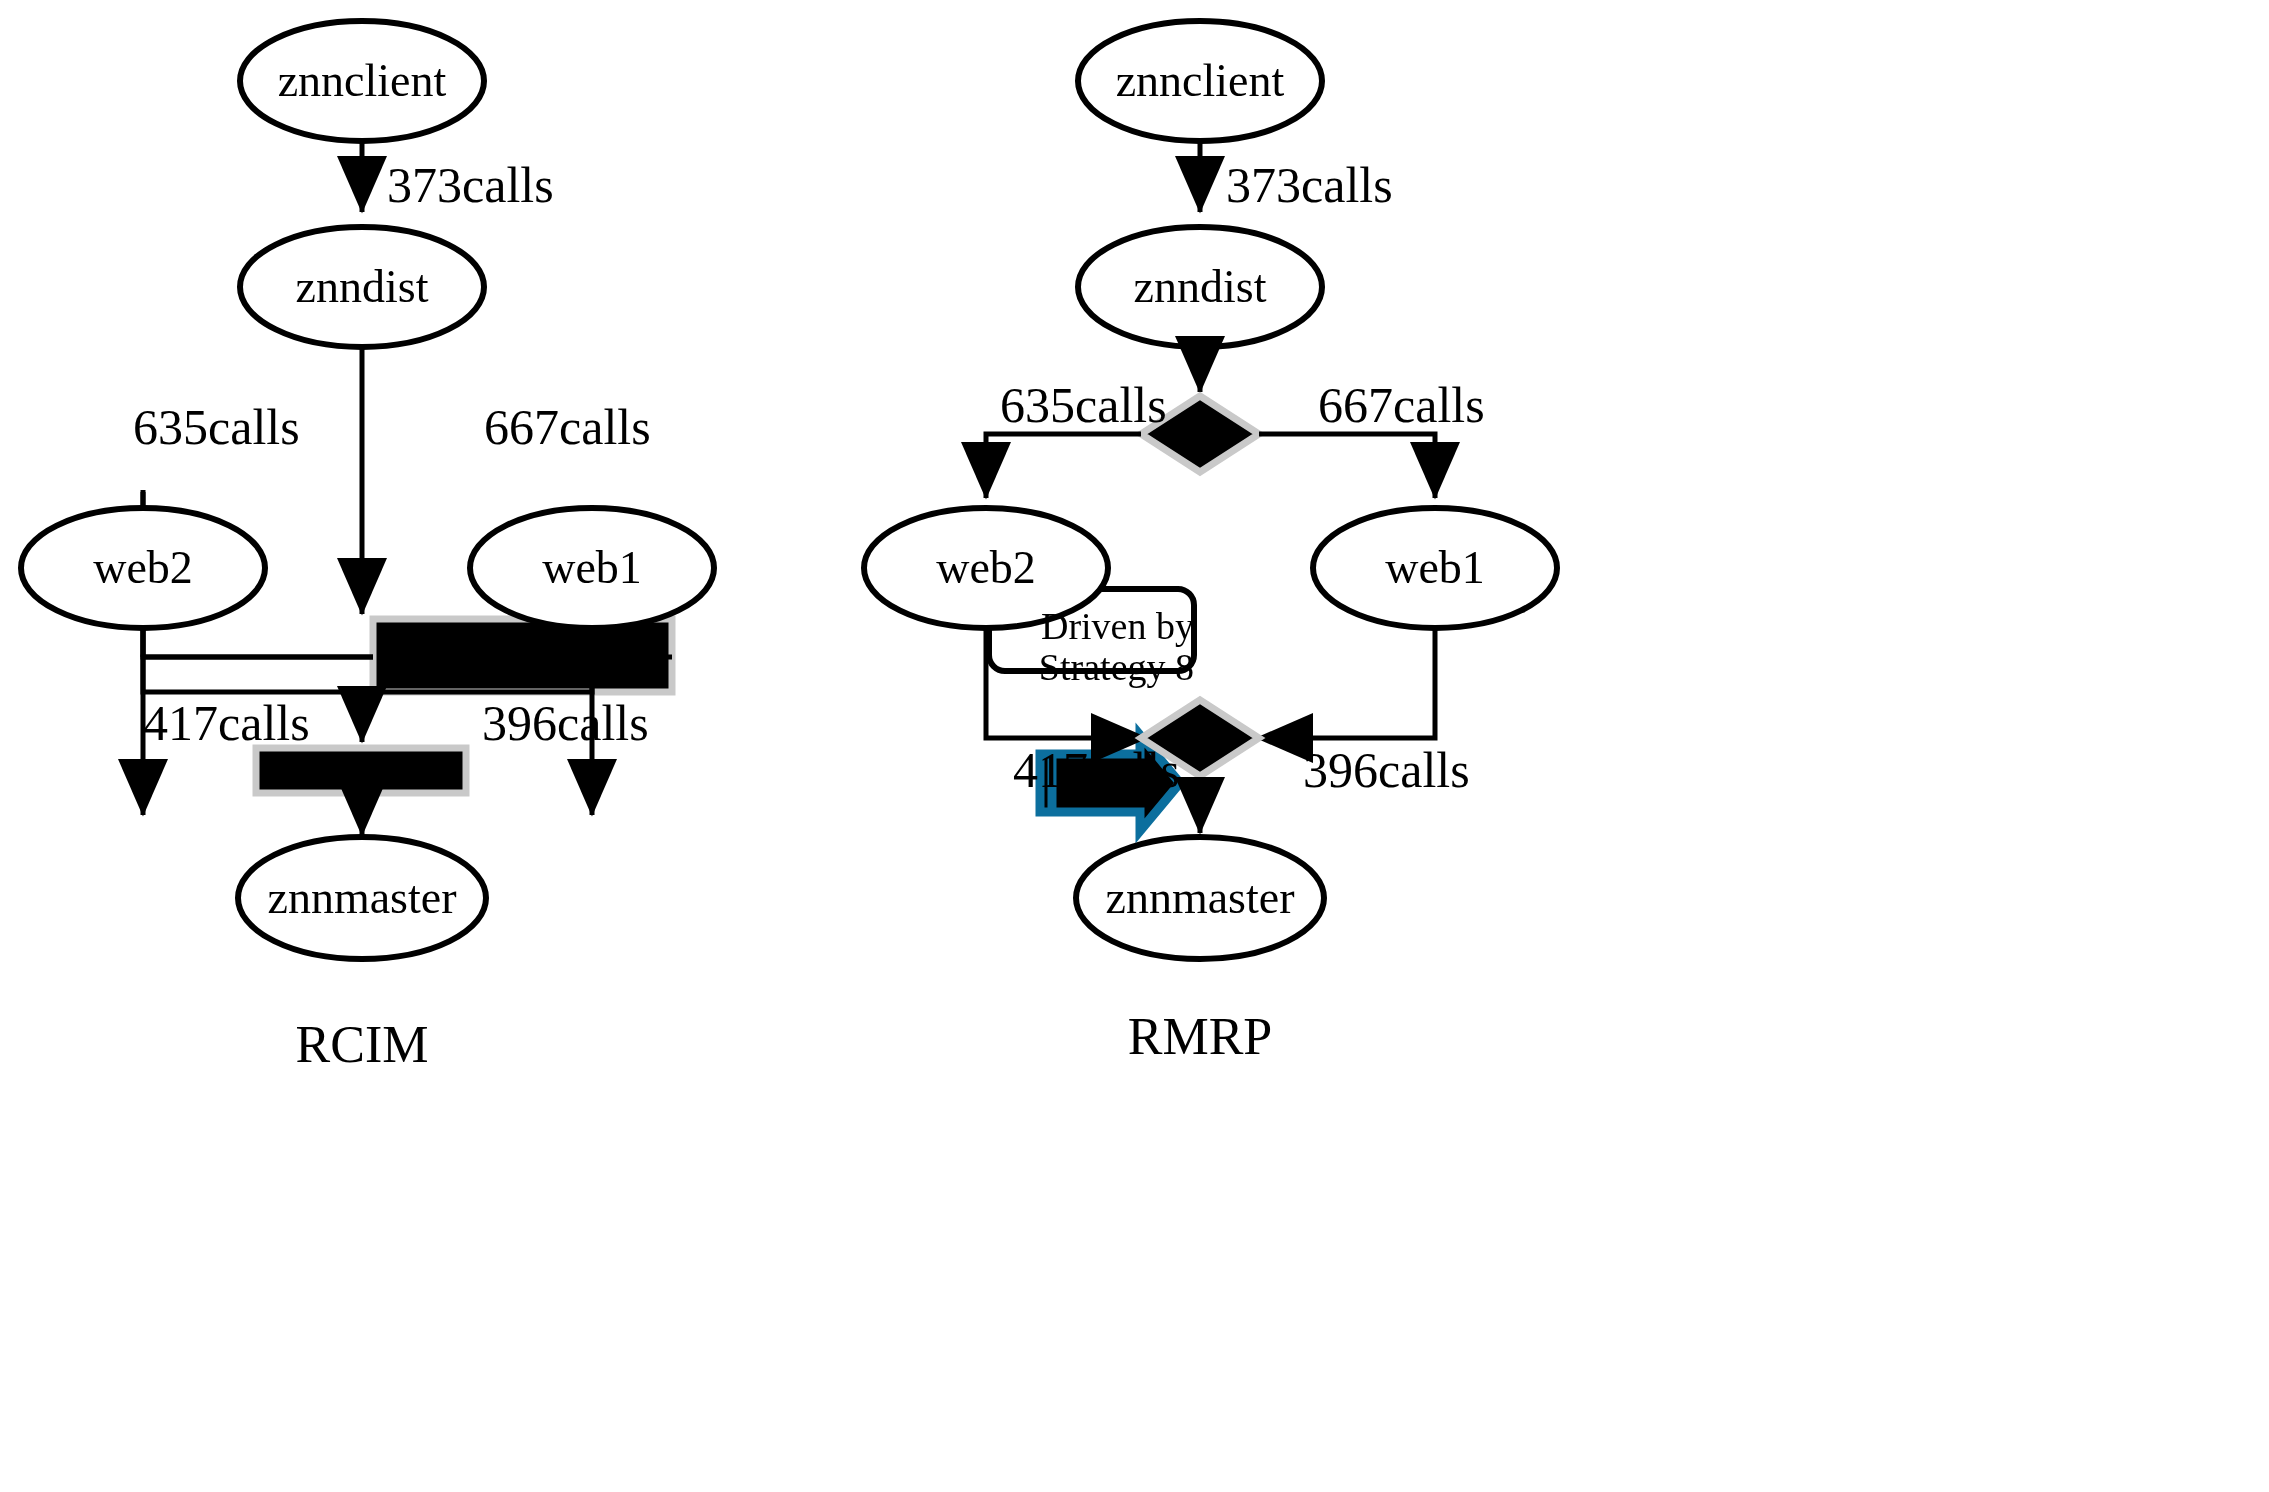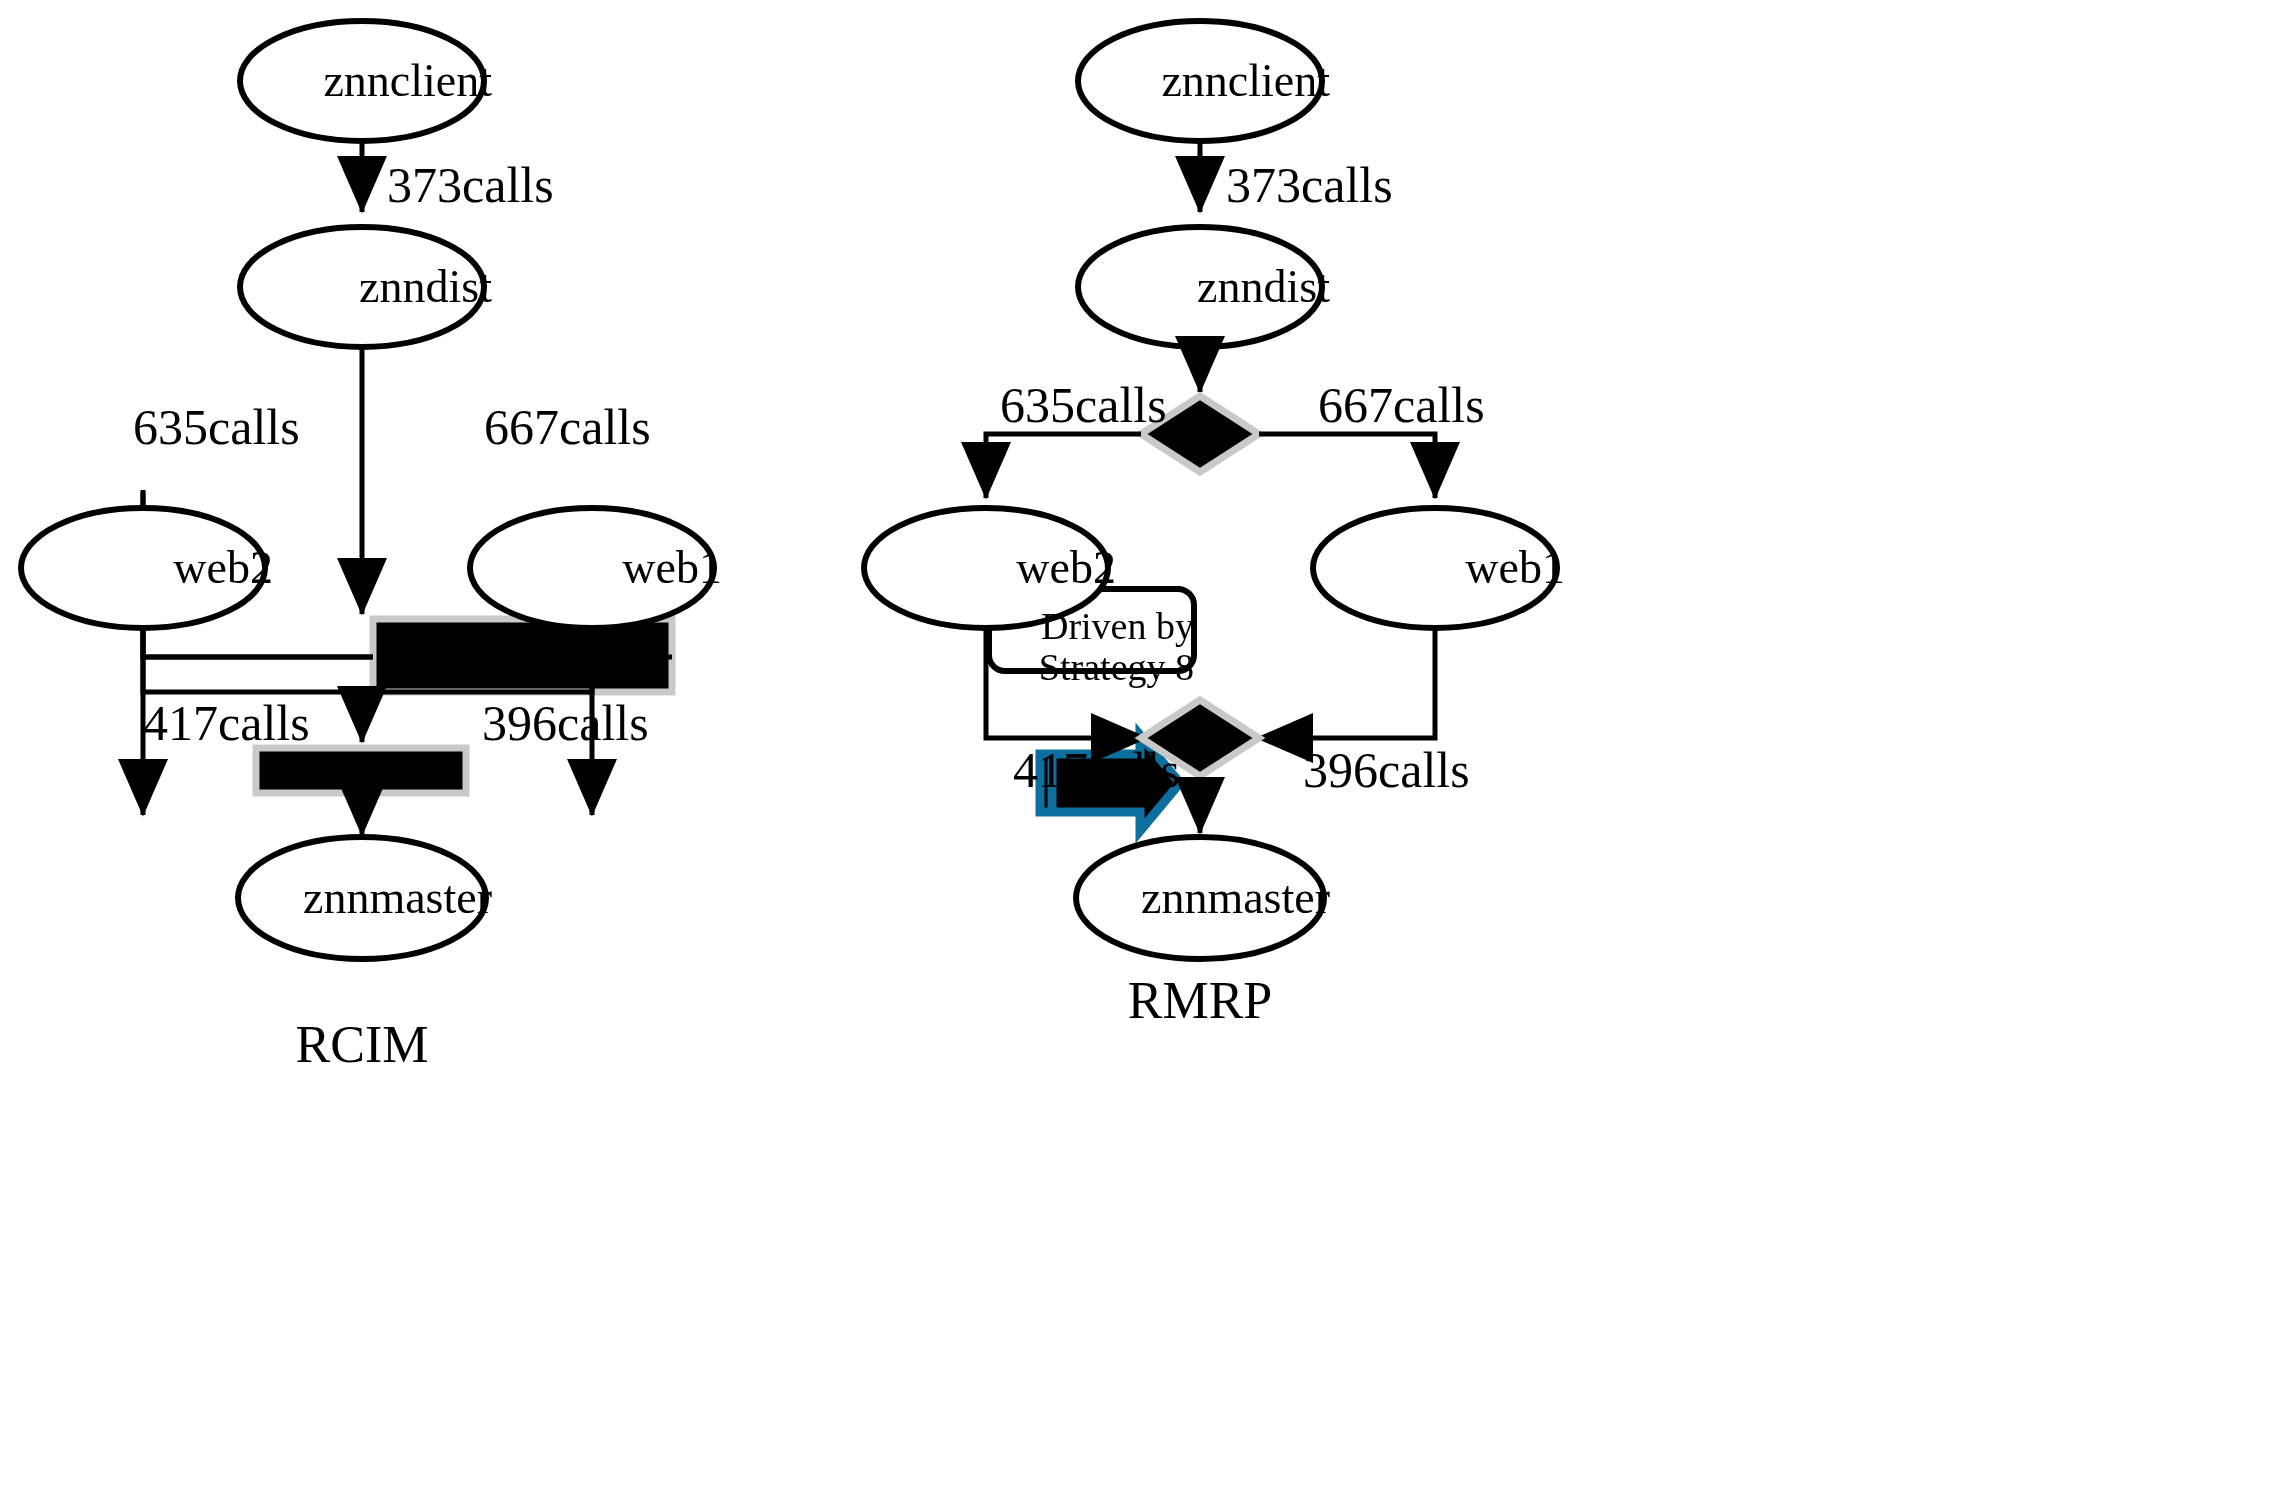--- a/index.html
+++ b/index.html
@@ -2,21 +2,21 @@
 <html><head>
 <meta charset="utf-8">
 <style>
   html,body{margin:0;padding:0;background:#ffffff;}
   body{width:2269px;height:1492px;position:relative;overflow:hidden;
        font-family:"Liberation Serif","DejaVu Serif",serif;color:#000;}
   .stage{position:absolute;left:0;top:0;width:2269px;height:1492px;}
   svg.layer{position:absolute;left:0;top:0;width:2269px;height:1492px;}
   .lbl{position:absolute;white-space:nowrap;font-size:50px;line-height:1;color:#000;}
   .node-text{position:absolute;white-space:nowrap;font-size:46px;line-height:1;
-             text-align:right;color:#000;}
+             text-align:center;color:#000;}
   .panel-title{position:absolute;white-space:nowrap;font-size:52px;line-height:1;color:#000;}
   .strategy-text{position:absolute;white-space:nowrap;font-size:38px;line-height:1.18;
                  text-align:right;color:#000;}
 </style>
 </head>
 <body>
 
 <div class="stage">
 
   <svg class="layer" viewBox="0 0 2269 1492">
@@ -118,15 +118,15 @@
   <div class="node-text" style="left:856px;top:545px;width:260px;">web2</div>
   <div class="node-text" style="left:1305px;top:545px;width:260px;">web1</div>
   <div class="node-text" style="left:1070px;top:875px;width:260px;">znnmaster</div>
 
   <div class="lbl" style="left:1226px;top:160px;">373calls</div>
   <div class="lbl" style="left:1000px;top:380px;">635calls</div>
   <div class="lbl" style="left:1318px;top:380px;">667calls</div>
   <div class="lbl" style="left:1013px;top:745px;">417calls</div>
   <div class="lbl" style="left:1303px;top:745px;">396calls</div>
 
-  <div class="panel-title" style="left:1070px;top:975px;width:260px;text-align:center;">RMRP</div>
+  <div class="panel-title" style="left:1070px;top:1011px;width:260px;text-align:center;">RMRP</div>
 
 </div>
 
 </body></html>

